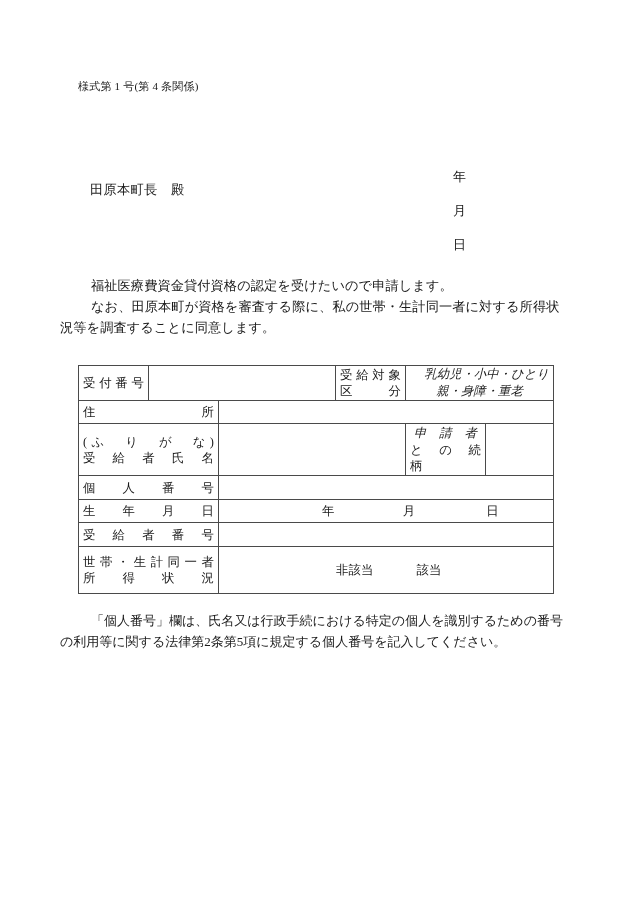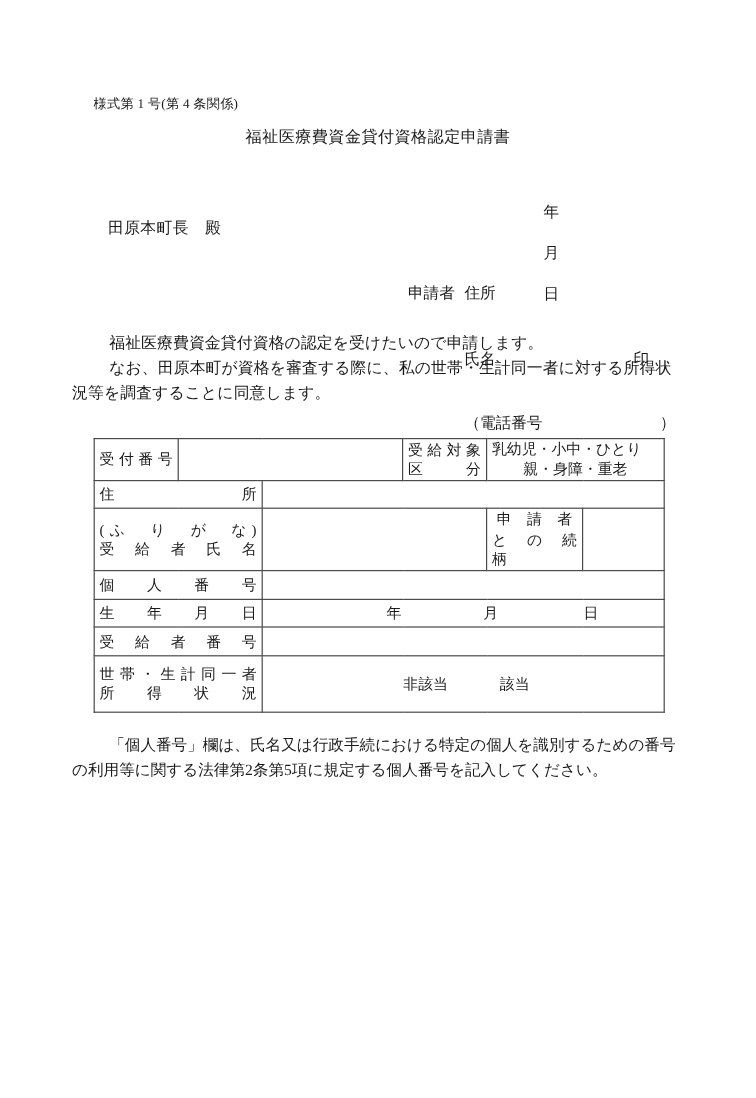--- a/index.html
+++ b/index.html
@@ -84,21 +84,21 @@
     vertical-align: middle;
     background: #fff;
   }
   
   .lbl {
     text-align: justify;
     text-align-last: justify;
     letter-spacing: .2px;
     line-height: 16px;
   }
-  .lbl-c { text-align: left; text-align-last: center; }
+  .lbl-c { text-align: right; text-align-last: center; font-style: italic; }
   .lbl2 { line-height: 16.5px; }
   .val { text-align: left; }
 
   .r1 { height: 25px; }
   .r2 { height: 23px; }
   .r3 { height: 52px; }
   .r4 { height: 24px; padding-left: 20px; }
   .r5 { height: 23px; }
   .r6 { height: 24px; }
   .r7 { height: 47px; padding-left: 25px; }
@@ -122,46 +122,31 @@
     text-indent: 31px;
   }
 </style>
 </head>
 <body>
 
 <div id="page">
 
   <div class="abs" id="form-code">様式第 1 号(第 4 条関係)</div>
 
-  <div class="abs" id="doc-title">福祉医療費資金貸付資格認定申請書</div>
 
   <div class="abs" id="date-line">
     <span>年</span>
     <span class="d-gap"></span>
     <span>月</span>
     <span class="d-gap"></span>
     <span>日</span>
   </div>
 
   <div class="abs" id="addressee">田原本町長　殿</div>
 
-  <div class="abs" id="applicant-block">
-    <div class="ap-row">
-      <span class="ap-label">申請者</span>
-      <span class="ap-field">住所</span>
-    </div>
-    <div class="ap-row">
-      <span class="ap-field">氏名</span>
-      <span class="ap-seal">印</span>
-    </div>
-    <div class="ap-row">
-      <span class="ap-field">（電話番号</span>
-      <span class="ap-paren">）</span>
-    </div>
-  </div>
 
   <div class="para" id="para2">なお、田原本町が資格を審査する際に、私の世帯・生計同一者に対する所得状況等を調査することに同意します。</div>
   <div class="para" id="para1">福祉医療費資金貸付資格の認定を受けたいので申請します。</div>
 
   <table id="form-table">
     <colgroup>
       <col style="width:70px">
       <col style="width:70px">
       <col style="width:117px">
       <col style="width:70px">

